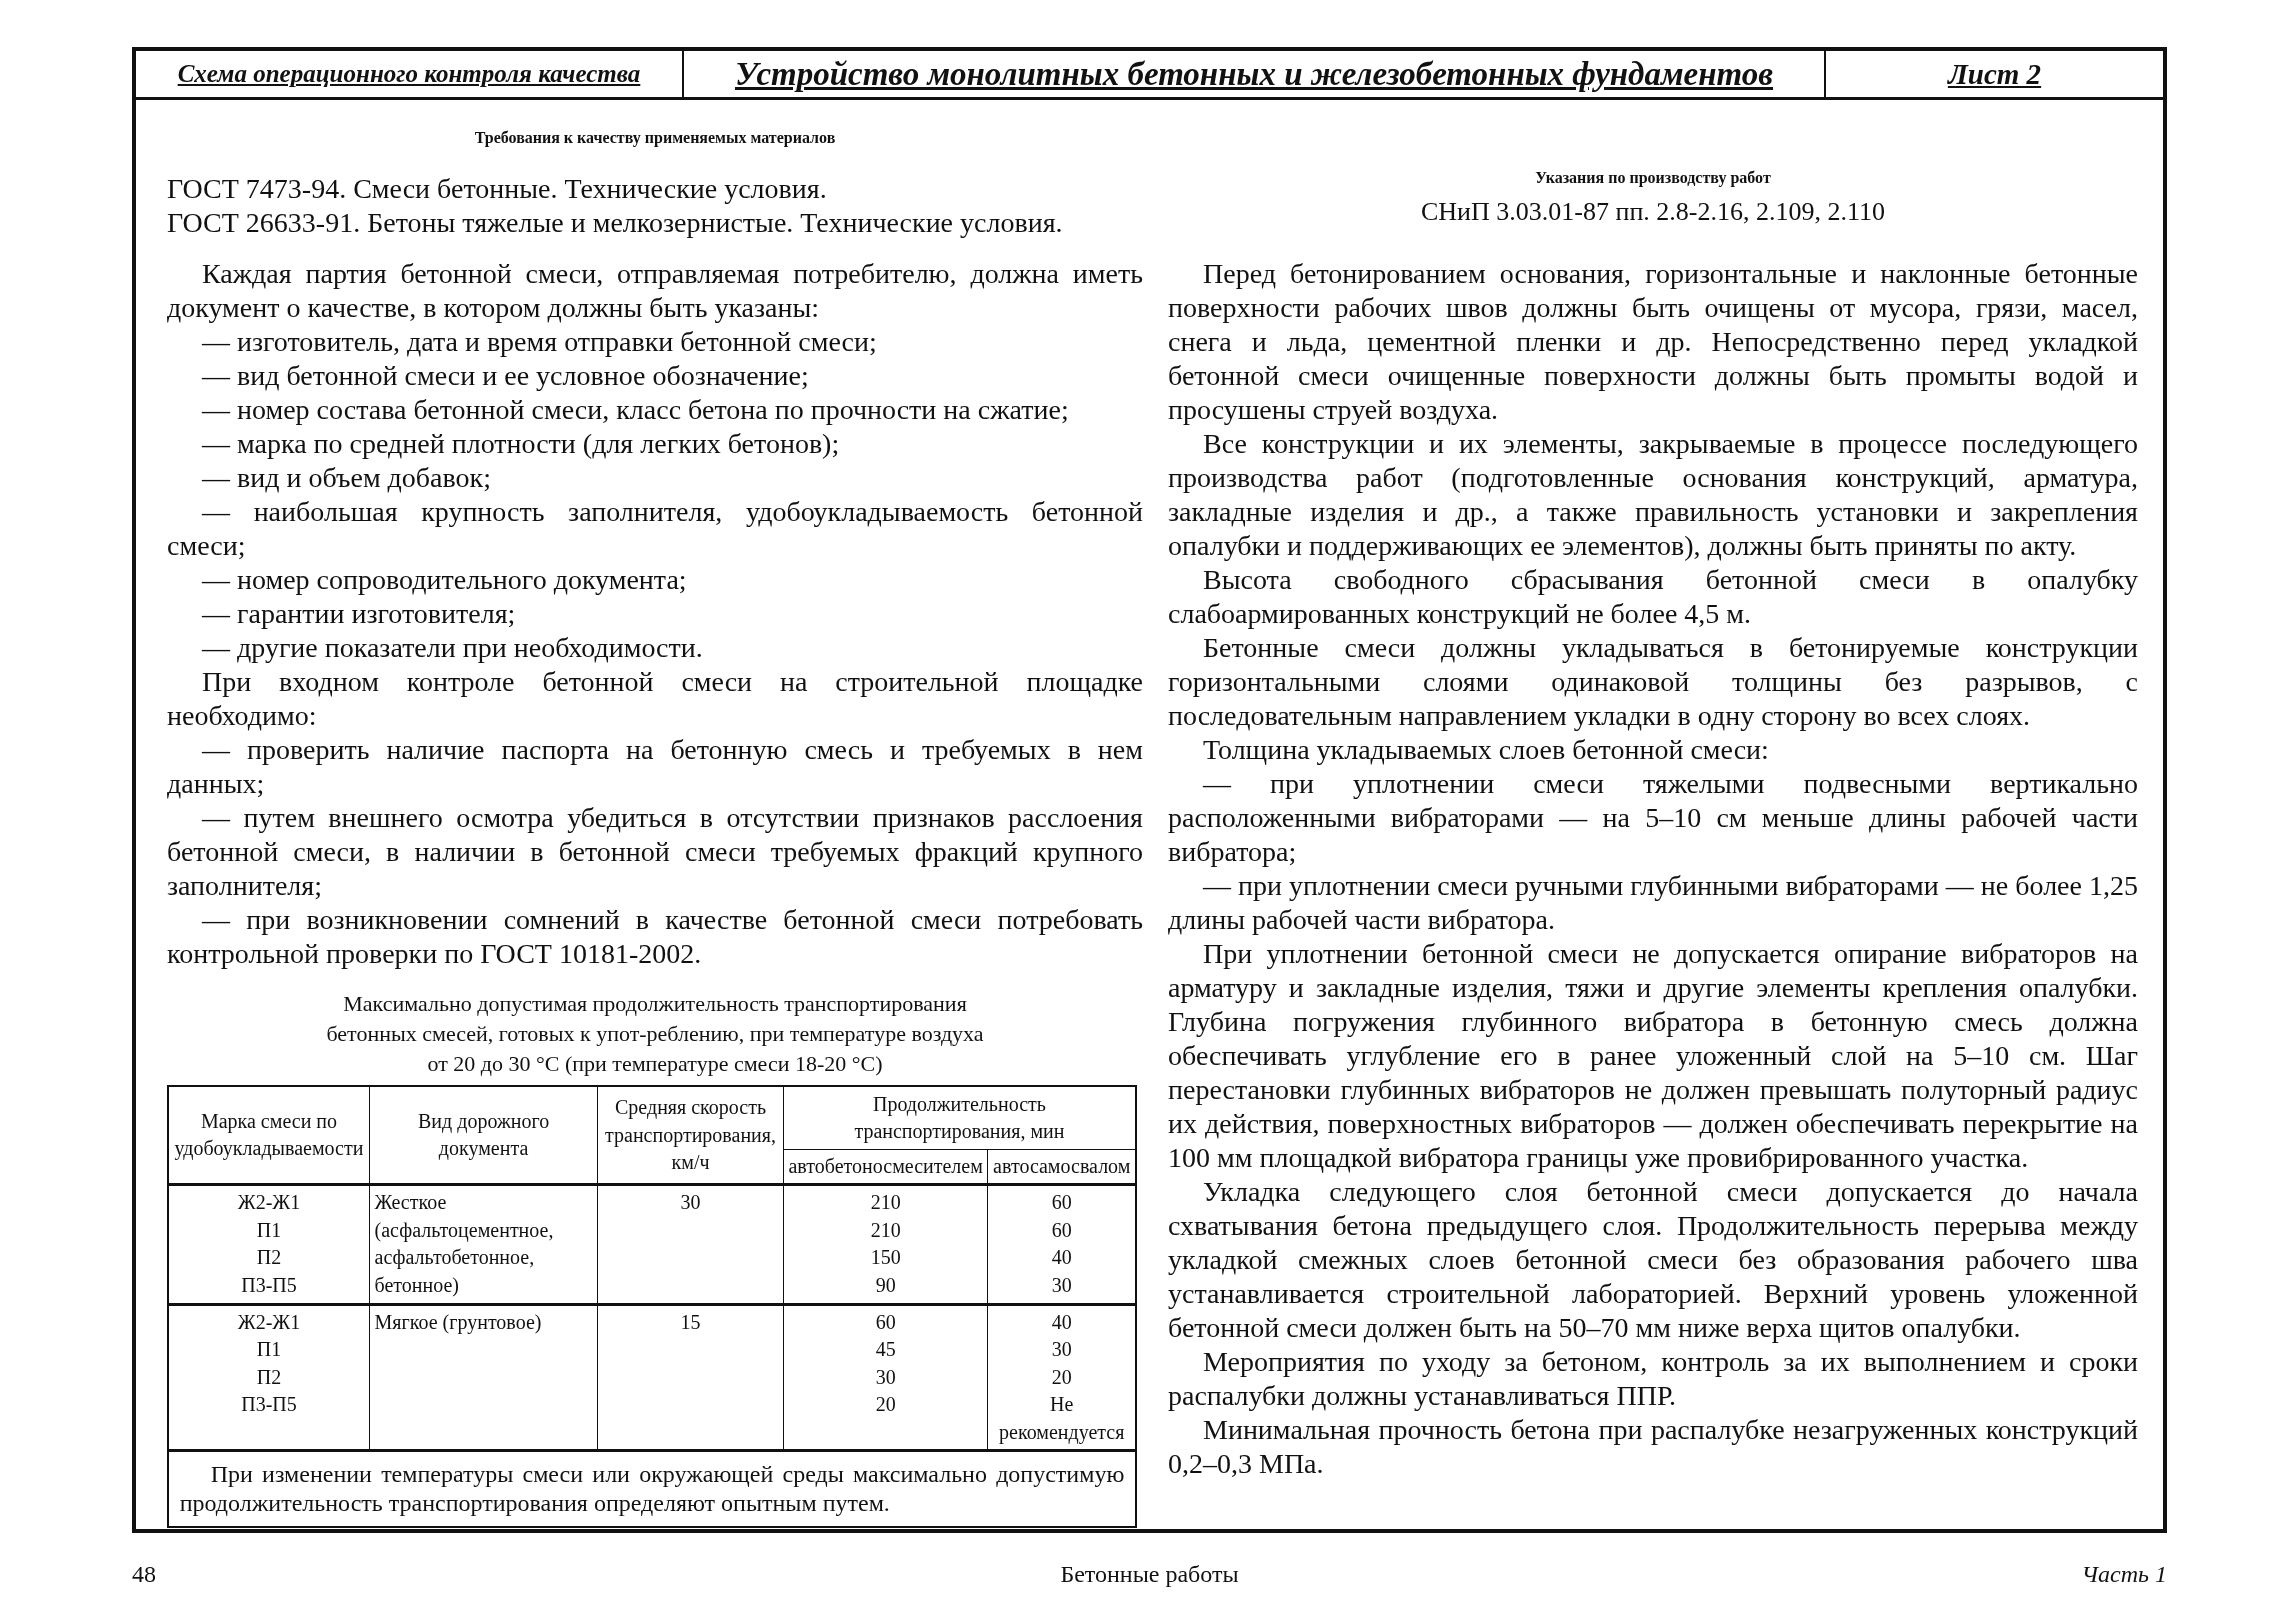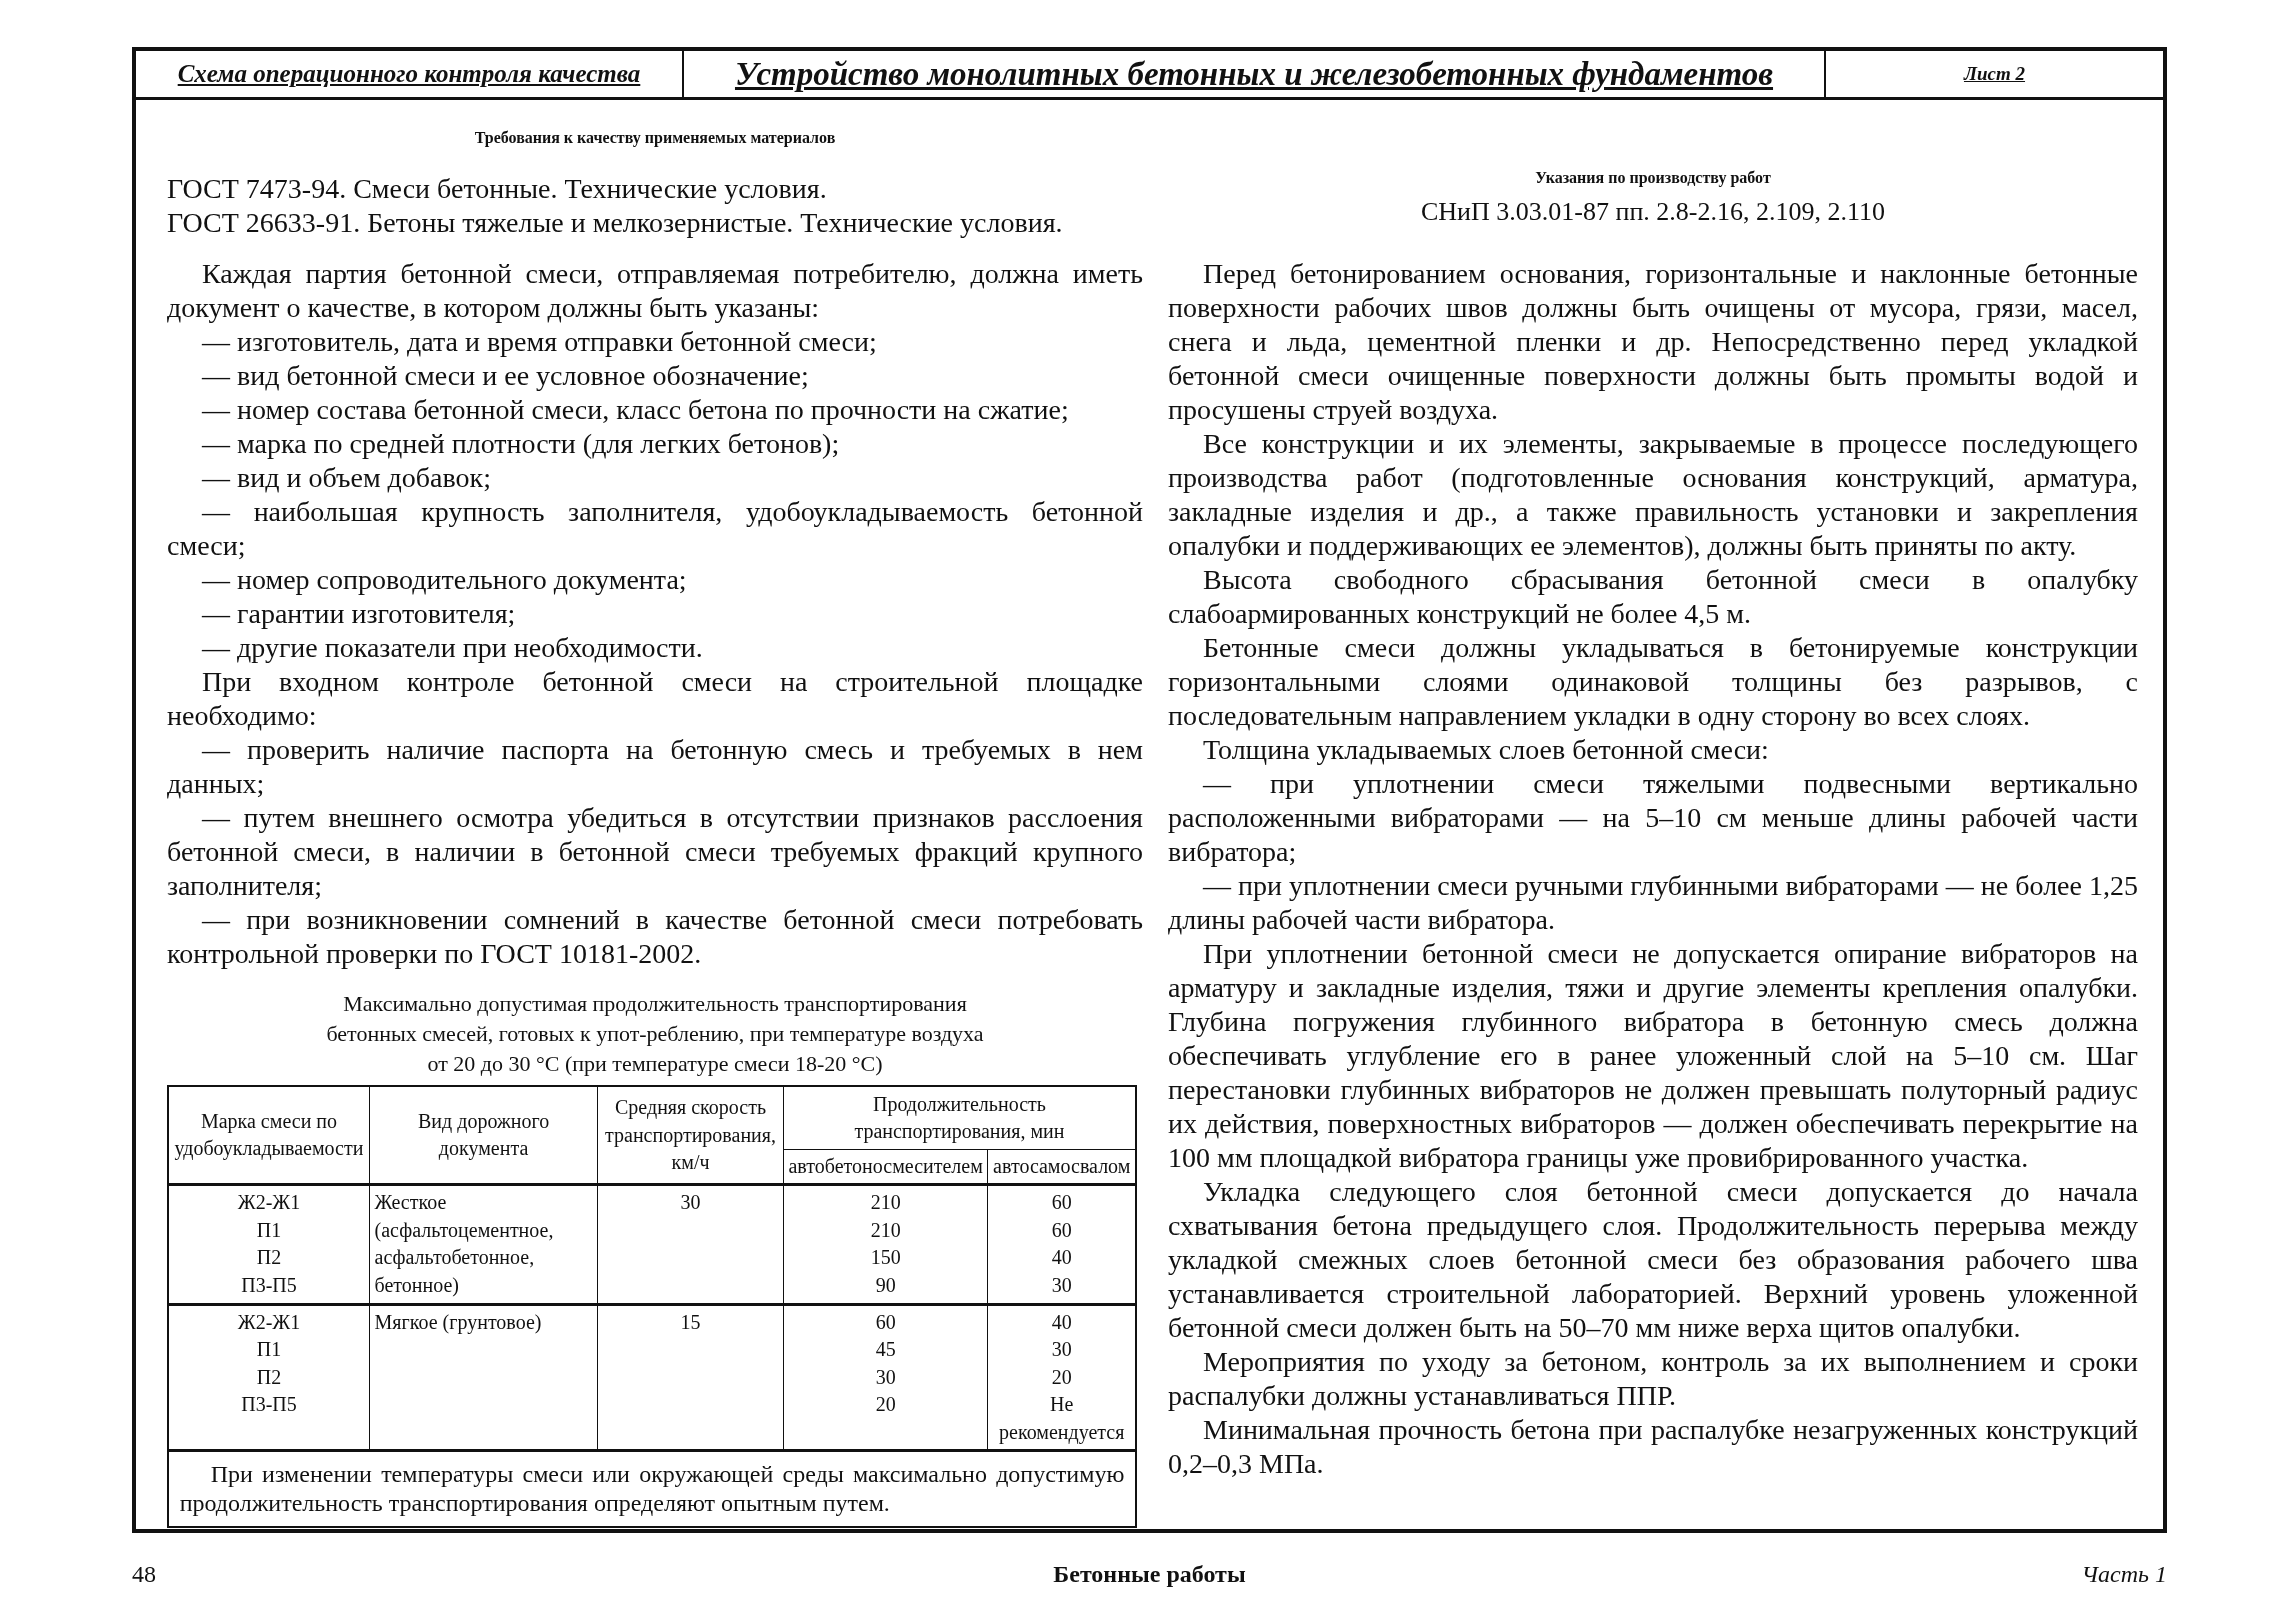--- a/index.html
+++ b/index.html
@@ -4,21 +4,21 @@
 <style>
   html, body { margin:0; padding:0; background:#ffffff; }
   body { width:2295px; height:1623px; position:relative; overflow:hidden;
          font-family:"Liberation Serif","DejaVu Serif",serif; color:#111; }
   .frame { position:absolute; left:132px; top:47px; width:2035px; height:1486px;
            border:4.6px solid #111; box-sizing:border-box; }
   .hdr { position:absolute; left:0; top:0; right:0; height:46px; border-bottom:3.1px solid #111; display:flex;text-decoration:underline; }
   .hdr > div { display:flex; align-items:center; justify-content:center; font-style:italic; font-weight:bold; }
   .hdr .c1 { width:546px; border-right:2.3px solid #111; font-size:25px; }
   .hdr .c2 { width:1140px; border-right:2.3px solid #111; font-size:33px; }
-  .hdr .c3 { flex:1; font-size:19px; }
+  .hdr .c3 { flex:1; font-size:29px; }
 
   .col-left { position:absolute; left:31px; top:70px; width:976px; }
   .col-right { position:absolute; left:1032px; top:70px; width:970px;margin-top:40px; }
   .title { text-align:center; font-weight:bold; font-size:16px; line-height:34px; }
   .subtitle { text-align:center; font-size:26px; line-height:34px; }
   p { margin:0; font-size:28px; line-height:34px; text-align:justify; }
   .ind { text-indent:35px; }
   .gost p { text-align:left; }
   .gap { height:17px; }
 
@@ -28,21 +28,21 @@
   table.t thead th { vertical-align:middle; }
   table.t thead { border-bottom:3.1px solid #111; }
   table.t .grp td { border-top:3.1px solid #111; }
   table.t td.left { text-align:left; }
   table.t td.note { text-align:justify; text-indent:31px; padding:7.7px 10.7px; font-size:24px; line-height:29px; border-top:3.1px solid #111; }
   table.t { border:2.3px solid #111; }
   .stack span { display:block; }
 
   .footer { position:absolute; top:1561px; left:132px; width:2035px; font-size:24px; }
   .footer .pg { position:absolute; left:0; }
-  .footer .mid { position:absolute; left:0; right:0; text-align:center;font-weight:bold; }
+  .footer .mid { position:absolute; left:0; right:0; text-align:center; }
   .footer .part { position:absolute; right:0; font-style:italic; }
 </style>
 </head>
 <body>
 
 <div class="frame">
   <div class="hdr">
     <div class="c1">Схема операционного контроля качества</div>
     <div class="c2">Устройство монолитных бетонных и железобетонных фундаментов</div>
     <div class="c3">Лист 2</div>

